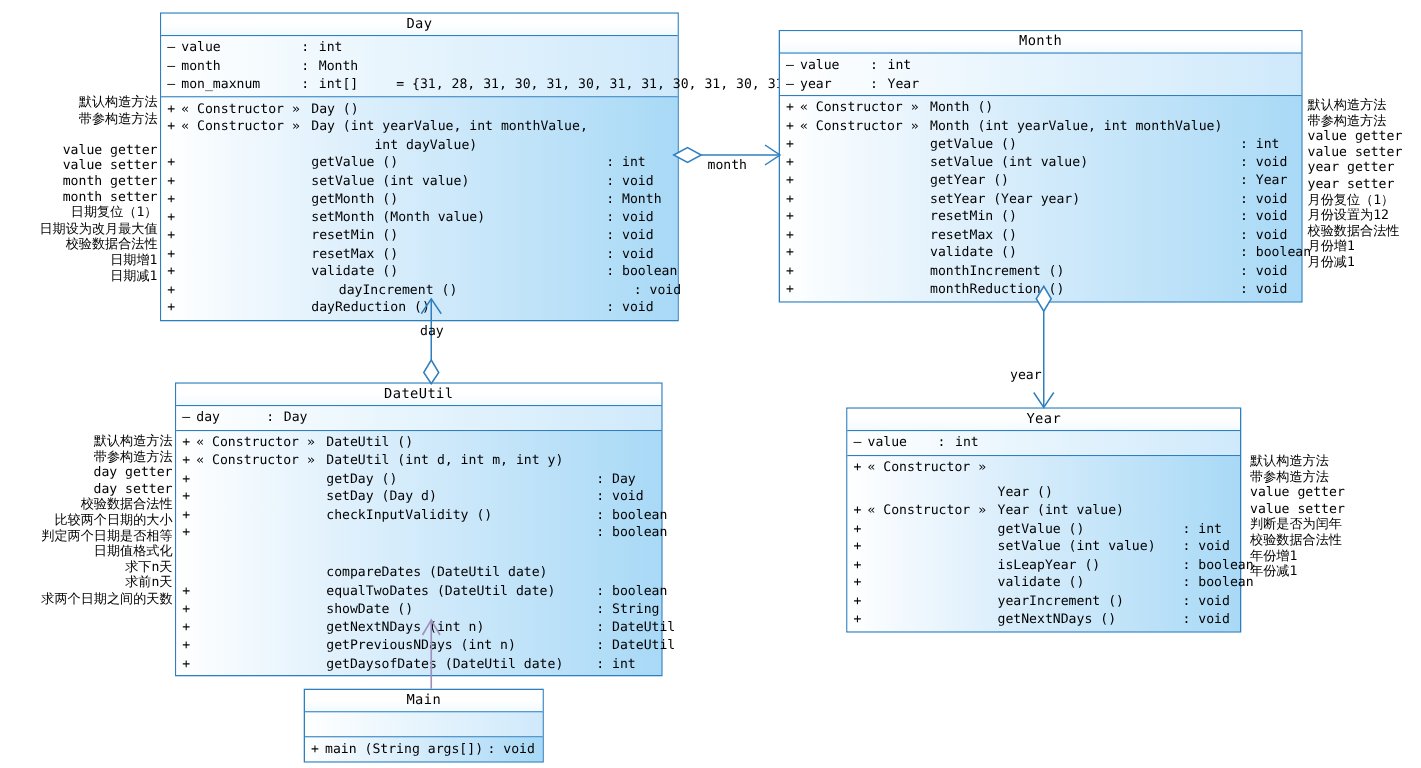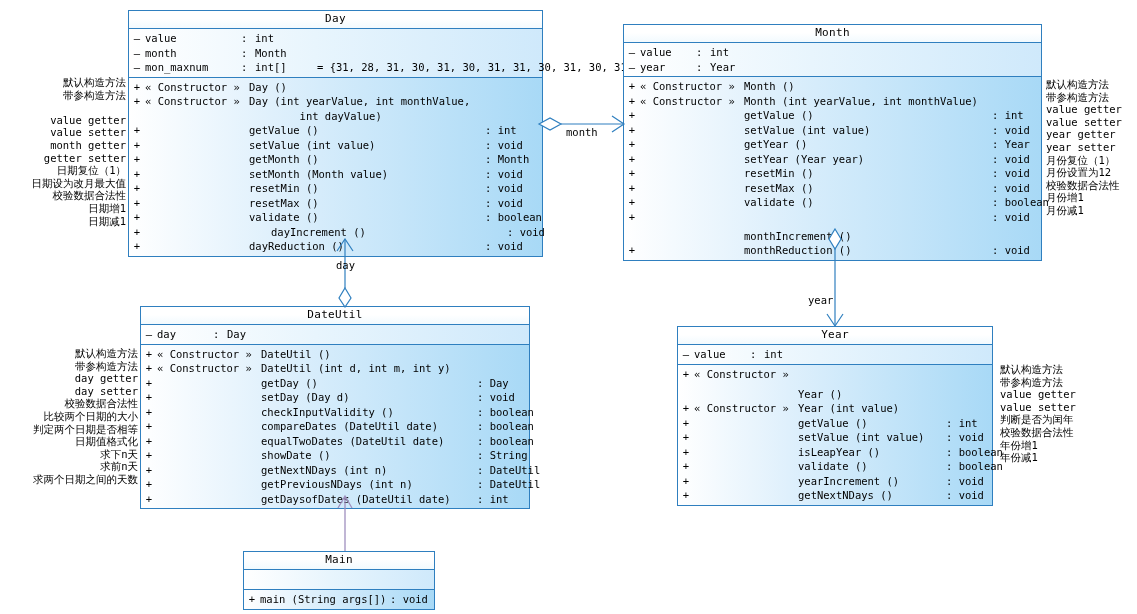--- a/index.html
+++ b/index.html
@@ -139,37 +139,37 @@
   <div class="uml-ops">
       <div class="row"><span class="vis">+</span><span class="stereo" style="flex: 0 0 104px;">« Constructor »</span><span class="sig" style="flex: 0 0 248px;">Month ()</span><span class="rettype"></span></div>
       <div class="row"><span class="vis">+</span><span class="stereo" style="flex: 0 0 104px;">« Constructor »</span><span class="sig" style="flex: 0 0 248px;">Month (int yearValue, int monthValue)</span><span class="rettype"></span></div>
       <div class="row"><span class="vis">+</span><span class="stereo" style="flex: 0 0 104px;"></span><span class="sig" style="flex: 0 0 248px;">getValue ()</span><span class="rettype">: int</span></div>
       <div class="row"><span class="vis">+</span><span class="stereo" style="flex: 0 0 104px;"></span><span class="sig" style="flex: 0 0 248px;">setValue (int value)</span><span class="rettype">: void</span></div>
       <div class="row"><span class="vis">+</span><span class="stereo" style="flex: 0 0 104px;"></span><span class="sig" style="flex: 0 0 248px;">getYear ()</span><span class="rettype">: Year</span></div>
       <div class="row"><span class="vis">+</span><span class="stereo" style="flex: 0 0 104px;"></span><span class="sig" style="flex: 0 0 248px;">setYear (Year year)</span><span class="rettype">: void</span></div>
       <div class="row"><span class="vis">+</span><span class="stereo" style="flex: 0 0 104px;"></span><span class="sig" style="flex: 0 0 248px;">resetMin ()</span><span class="rettype">: void</span></div>
       <div class="row"><span class="vis">+</span><span class="stereo" style="flex: 0 0 104px;"></span><span class="sig" style="flex: 0 0 248px;">resetMax ()</span><span class="rettype">: void</span></div>
       <div class="row"><span class="vis">+</span><span class="stereo" style="flex: 0 0 104px;"></span><span class="sig" style="flex: 0 0 248px;">validate ()</span><span class="rettype">: boolean</span></div>
-      <div class="row"><span class="vis">+</span><span class="stereo" style="flex: 0 0 104px;"></span><span class="sig" style="flex: 0 0 248px; margin-top: 19px;">monthIncrement ()</span><span class="rettype">: void</span></div>
+      <div class="row"><span class="vis">+</span><span class="stereo" style="flex: 0 0 104px;"></span><span class="sig" style="flex: 0 0 248px;">monthIncrement ()</span><span class="rettype">: void</span></div>
       <div class="row"><span class="vis">+</span><span class="stereo" style="flex: 0 0 104px;"></span><span class="sig" style="flex: 0 0 248px;">monthReduction ()</span><span class="rettype">: void</span></div>
     </div>
 </div>
 
 <div class="umlbox" style="left:140px; top:306px; width:390px;">
   <div class="uml-title">DateUtil</div>
   <div class="uml-attrs">
       <div class="row"><span class="vis">–</span><span class="attr-name" style="flex: 0 0 56px;">day</span><span class="attr-colon" style="flex: 0 0 14px;">: </span><span class="attr-type">Day</span></div>
     </div>
   <div class="uml-ops">
       <div class="row"><span class="vis">+</span><span class="stereo" style="flex: 0 0 104px;">« Constructor »</span><span class="sig" style="flex: 0 0 216px;">DateUtil ()</span><span class="rettype"></span></div>
       <div class="row"><span class="vis">+</span><span class="stereo" style="flex: 0 0 104px;">« Constructor »</span><span class="sig" style="flex: 0 0 216px;">DateUtil (int d, int m, int y)</span><span class="rettype"></span></div>
       <div class="row"><span class="vis">+</span><span class="stereo" style="flex: 0 0 104px;"></span><span class="sig" style="flex: 0 0 216px;">getDay ()</span><span class="rettype">: Day</span></div>
       <div class="row"><span class="vis">+</span><span class="stereo" style="flex: 0 0 104px;"></span><span class="sig" style="flex: 0 0 216px;">setDay (Day d)</span><span class="rettype">: void</span></div>
       <div class="row"><span class="vis">+</span><span class="stereo" style="flex: 0 0 104px;"></span><span class="sig" style="flex: 0 0 216px;">checkInputValidity ()</span><span class="rettype">: boolean</span></div>
-      <div class="row"><span class="vis">+</span><span class="stereo" style="flex: 0 0 104px;"></span><span class="sig" style="flex: 0 0 216px;">compareDates (DateUtil date)</span><span class="rettype">: boolean</span></div>
+      <div class="row"><span class="vis">+</span><span class="stereo" style="flex: 0 0 104px;"></span><span class="sig" style="flex: 0 0 216px; margin-top: 32px;">compareDates (DateUtil date)</span><span class="rettype">: boolean</span></div>
       <div class="row"><span class="vis">+</span><span class="stereo" style="flex: 0 0 104px;"></span><span class="sig" style="flex: 0 0 216px;">equalTwoDates (DateUtil date)</span><span class="rettype">: boolean</span></div>
       <div class="row"><span class="vis">+</span><span class="stereo" style="flex: 0 0 104px;"></span><span class="sig" style="flex: 0 0 216px;">showDate ()</span><span class="rettype">: String</span></div>
       <div class="row"><span class="vis">+</span><span class="stereo" style="flex: 0 0 104px;"></span><span class="sig" style="flex: 0 0 216px;">getNextNDays (int n)</span><span class="rettype">: DateUtil</span></div>
       <div class="row"><span class="vis">+</span><span class="stereo" style="flex: 0 0 104px;"></span><span class="sig" style="flex: 0 0 216px;">getPreviousNDays (int n)</span><span class="rettype">: DateUtil</span></div>
       <div class="row"><span class="vis">+</span><span class="stereo" style="flex: 0 0 104px;"></span><span class="sig" style="flex: 0 0 216px;">getDaysofDates (DateUtil date)</span><span class="rettype">: int</span></div>
     </div>
 </div>
 
 <div class="umlbox" style="left:677px; top:326px; width:316px;">
   <div class="uml-title">Year</div>
@@ -189,21 +189,21 @@
 </div>
 
 <div class="umlbox" style="left:243px; top:551px; width:192px;">
   <div class="uml-title">Main</div>
   <div class="uml-attrs uml-empty"></div>
   <div class="uml-ops">
       <div class="row"><span class="vis">+</span><span class="sig" style="flex: 0 0 130px;">main (String args[])</span><span class="rettype">: void</span></div>
     </div>
 </div>
 
-<div class="notes right-align" style="left:0px; top:76px; width:126px;"><div>默认构造方法</div><div>带参构造方法</div><div>&nbsp;</div><div>value getter</div><div>value setter</div><div>month getter</div><div>getter setter</div><div>日期复位（1）</div><div>日期设为改月最大值</div><div>校验数据合法性</div><div>日期增1</div><div>日期减1</div></div>
+<div class="notes right-align" style="left:0px; top:76px; width:126px;"><div>默认构造方法</div><div>带参构造方法</div><div>&nbsp;</div><div>value getter</div><div>value setter</div><div>month getter</div><div>month setter</div><div>日期复位（1）</div><div>日期设为改月最大值</div><div>校验数据合法性</div><div>日期增1</div><div>日期减1</div></div>
 
 <div class="notes left-align" style="left:1046px; top:78px; width:95px;"><div>默认构造方法</div><div>带参构造方法</div><div>value getter</div><div>value setter</div><div>year getter</div><div>year setter</div><div>月份复位（1）</div><div>月份设置为12</div><div>校验数据合法性</div><div>月份增1</div><div>月份减1</div></div>
 
 <div class="notes right-align" style="left:0px; top:347px; width:138px;"><div>默认构造方法</div><div>带参构造方法</div><div>day getter</div><div>day setter</div><div>校验数据合法性</div><div>比较两个日期的大小</div><div>判定两个日期是否相等</div><div>日期值格式化</div><div>求下n天</div><div>求前n天</div><div>求两个日期之间的天数</div></div>
 
 <div class="notes left-align" style="left:1000px; top:363px; width:110px;"><div>默认构造方法</div><div>带参构造方法</div><div>value getter</div><div>value setter</div><div>判断是否为闰年</div><div>校验数据合法性</div><div>年份增1</div><div>年份减1</div></div>
 
 <svg class="conn" style="left:536px; top:105px; width:100px; height:44px;" viewBox="0 0 100 44">
   <polygon points="3,19 14,13 25,19 14,25" fill="#ffffff" stroke="#2f7fbf" stroke-width="1.2"></polygon>
   <line x1="25" y1="19" x2="87" y2="19" stroke="#2f7fbf" stroke-width="1.2"></line>

